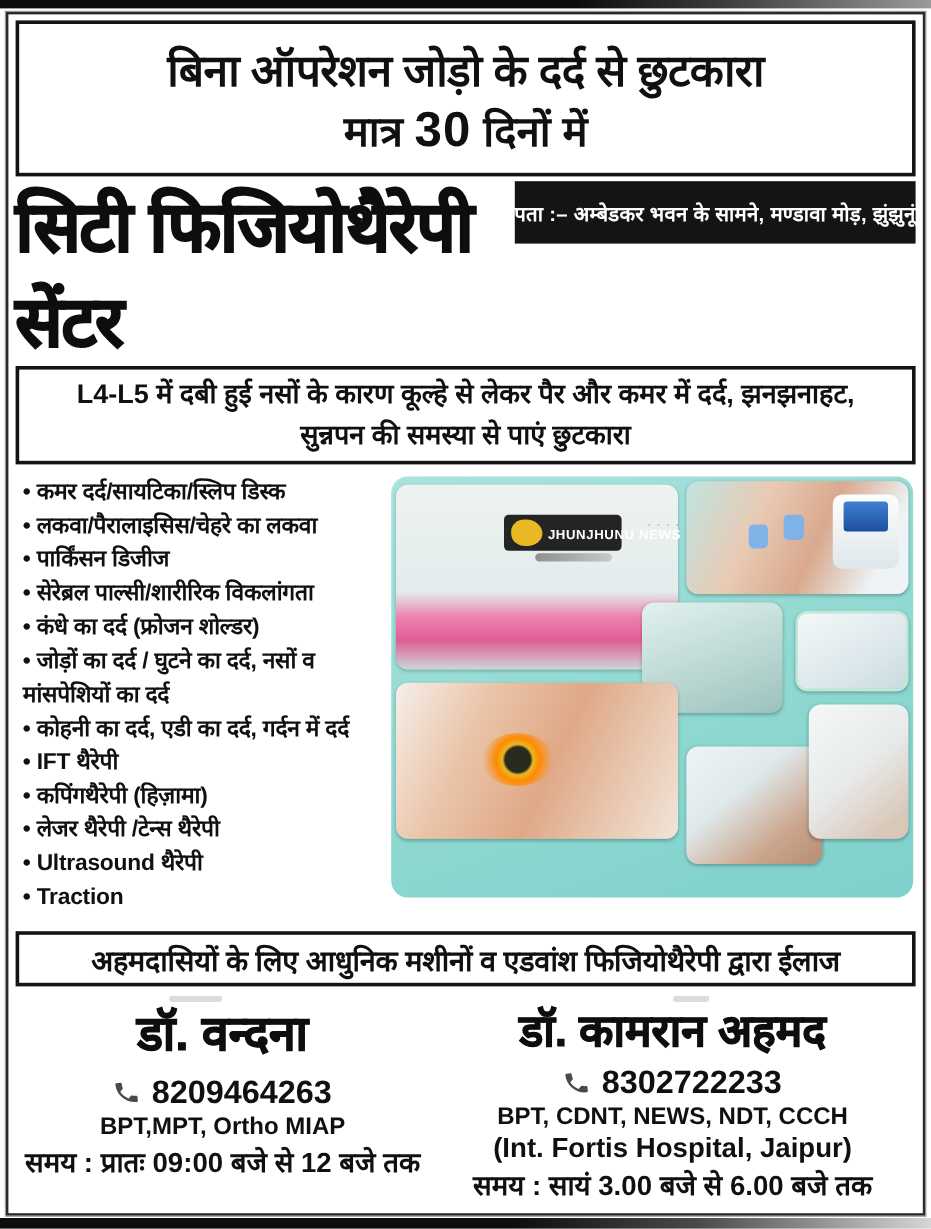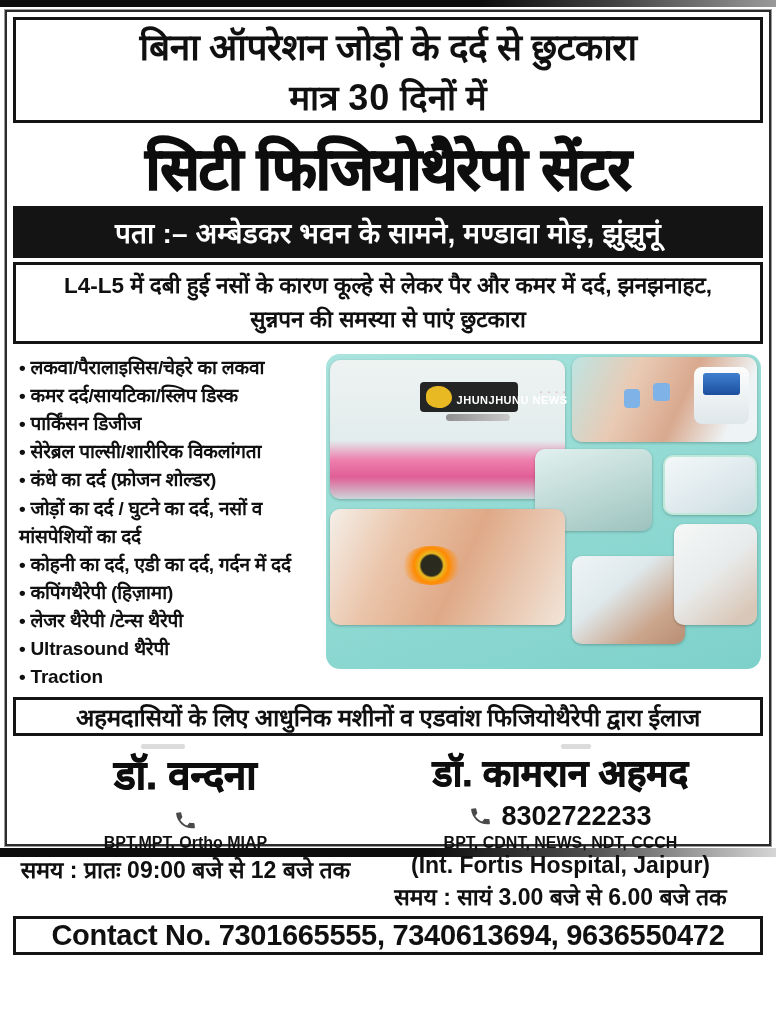--- a/index.html
+++ b/index.html
@@ -2,38 +2,38 @@
 <html><head>
 <meta charset="utf-8">
 <style>
   * { margin:0; padding:0; box-sizing:border-box; }
   html,body { width:776px; height:1024px; background:#ffffff; overflow:hidden;
               font-family:"Liberation Sans","DejaVu Sans",sans-serif; color:#101010; }
 
   .top-strip { height:7px; background:linear-gradient(90deg,#0d0d0d 0%,#0d0d0d 62%,#3d3d3d 78%,#9a9a9a 100%); }
   .bottom-strip { height:9px; background:linear-gradient(90deg,#0d0d0d 0%,#0d0d0d 55%,#4a4a4a 75%,#d6d6d6 100%); }
 
-  .frame { margin:3px 5px 2px 5px; height:836px; border:2px solid #2b2b2b;
+  .frame { margin:3px 5px 2px 5px; height:1003px; border:2px solid #2b2b2b;
            box-shadow:0 0 0 1px #9a9a9a; padding:5px 6px;
            display:flex; flex-direction:column; gap:4px; background:#fff; }
 
   .boxed { border:3px solid #141414; }
 
   
   .header-box { height:130px; display:flex; flex-direction:column; justify-content:center; text-align:center; gap:2px; }
   .header-line1 { font-size:37px; font-weight:700; letter-spacing:-.5px; }
   .header-line2 { font-size:35px; font-weight:700; }
-  .header-line2 .bignum { font-size:36px; font-weight:700; letter-spacing:1px; }
-
-  
-  .title-block { height:150px; display:flex; flex-direction:column; }
+  .header-line2 .bignum { font-size:41px; font-weight:700; letter-spacing:1px; }
+
+  
+  .title-block { height:150px; display:flex; flex-direction:row; }
   .main-title { flex:1; display:flex; align-items:center; justify-content:center;
                 font-size:58px; font-weight:800; -webkit-text-stroke:1.6px #0d0d0d; letter-spacing:-1px; }
   .address-bar { height:52px; background:#141414; color:#ffffff; display:flex; align-items:center;
-                 justify-content:center; font-size:28px; font-weight:700; letter-spacing:.2px; }
+                 justify-content:center; font-size:17px; font-weight:700; letter-spacing:.2px; }
 
   
   .l4l5-box { height:82px; display:flex; align-items:center; justify-content:center; text-align:center;
               font-size:22.5px; font-weight:700; line-height:1.5; padding:20px 26px; }
 
   
   .middle { flex:1; display:flex; gap:4px; padding:4px 0 2px 2px; }
   .cond-list { width:303px; padding:2px 0 0 4px; display:flex; flex-direction:column; }
   .cond-item { font-size:19px; font-weight:700; line-height:1.48; letter-spacing:-.2px; }
   .cond-item::before { content:"• "; font-weight:700; }
@@ -79,21 +79,21 @@
                 font-size:24px; font-weight:700; letter-spacing:-.2px; }
 
   
   .doctors { height:180px; display:flex; position:relative; }
   .doc-col { display:flex; flex-direction:column; align-items:center; text-align:center; padding-top:6px; }
   .doc-left { width:46%; } .doc-right { width:54%; }
   .doc-name { font-size:40px; font-weight:800; -webkit-text-stroke:.9px #0d0d0d; margin-bottom:8px; }
   .doc-right .doc-name { font-size:37px; margin-bottom:4px; }
   .phone-row { display:flex; align-items:center; gap:9px; font-size:27px; font-weight:700; }
   .phone-icon { width:23px; height:23px; fill:#4a4a4a; transform:rotate(-6deg); }
-  .doc-quals { font-size:16px; font-weight:700; margin-top:2px; }
+  .doc-quals { font-size:20px; font-weight:700; margin-top:2px; }
   .doc-hospital { font-size:23px; font-weight:700; }
   .doc-time { font-size:23px; font-weight:700; margin-top:1px; }
   .smudge { position:absolute; top:4px; height:5px; background:#dcdcdc; border-radius:2px; }
   .smudge-l { left:17%; width:44px; } .smudge-r { left:73%; width:30px; }
 
   
   .contact-box { height:52px; display:flex; align-items:center; justify-content:center;
                  font-size:29px; font-weight:700; letter-spacing:-.3px; }
 </style>
 </head>
@@ -112,27 +112,28 @@
 
   <div class="title-block">
     <div class="main-title">सिटी फिजियोथैरेपी सेंटर</div>
     <div class="address-bar">पता :– अम्बेडकर भवन के सामने, मण्डावा मोड़, झुंझुनूं</div>
   </div>
 
   <div class="l4l5-box boxed">L4-L5 में दबी हुई नसों के कारण कूल्हे से लेकर पैर और कमर में दर्द, झनझनाहट, सुन्नपन की समस्या से पाएं छुटकारा</div>
 
   <div class="middle">
     <div class="cond-list">
+      <div class="cond-item">कमर दर्द/सायटिका/स्लिप डिस्क</div>
       <div class="cond-item">लकवा/पैरालाइसिस/चेहरे का लकवा</div>
-      <div class="cond-item">कमर दर्द/सायटिका/स्लिप डिस्क</div>
       <div class="cond-item">पार्किंसन डिजीज</div>
       <div class="cond-item">सेरेब्रल पाल्सी/शारीरिक विकलांगता</div>
       <div class="cond-item">कंधे का दर्द (फ्रोजन शोल्डर)</div>
       <div class="cond-item">जोड़ों का दर्द / घुटने का दर्द, नसों व मांसपेशियों का दर्द</div>
       <div class="cond-item">कोहनी का दर्द, एडी का दर्द, गर्दन में दर्द</div>
+      <div class="cond-item">IFT थैरेपी</div>
       <div class="cond-item">कपिंगथैरेपी (हिज़ामा)</div>
       <div class="cond-item">लेजर थैरेपी /टेन्स थैरेपी</div>
       <div class="cond-item">Ultrasound थैरेपी</div>
       <div class="cond-item">Traction</div>
     </div>
 
     <div class="collage">
       <div class="photo ph-session">
         <div class="watermark">
           <div class="wm-main">
@@ -165,36 +166,36 @@
   <div class="doctors">
     <div class="smudge smudge-l"></div>
     <div class="smudge smudge-r"></div>
 
     <div class="doc-col doc-left">
       <div class="doc-name">डॉ. वन्दना</div>
       <div class="phone-row">
         <svg class="phone-icon" viewBox="0 0 24 24">
             <path d="M6.62 10.79c1.44 2.83 3.76 5.14 6.59 6.59l2.2-2.2c.27-.27.67-.36 1.02-.24 1.12.37 2.33.57 3.57.57.55 0 1 .45 1 1V20c0 .55-.45 1-1 1-9.39 0-17-7.61-17-17 0-.55.45-1 1-1h3.5c.55 0 1 .45 1 1 0 1.25.2 2.45.57 3.57.11.35.03.74-.25 1.02l-2.2 2.2z"></path>
           </svg>
+        <span>8209464263</span>
       </div>
       <div class="doc-quals">BPT,MPT, Ortho MIAP</div>
       <div class="doc-time">समय : प्रातः 09:00 बजे से 12 बजे तक</div>
     </div>
 
     <div class="doc-col doc-right">
       <div class="doc-name">डॉ. कामरान अहमद</div>
       <div class="phone-row">
         <svg class="phone-icon" viewBox="0 0 24 24">
             <path d="M6.62 10.79c1.44 2.83 3.76 5.14 6.59 6.59l2.2-2.2c.27-.27.67-.36 1.02-.24 1.12.37 2.33.57 3.57.57.55 0 1 .45 1 1V20c0 .55-.45 1-1 1-9.39 0-17-7.61-17-17 0-.55.45-1 1-1h3.5c.55 0 1 .45 1 1 0 1.25.2 2.45.57 3.57.11.35.03.74-.25 1.02l-2.2 2.2z"></path>
           </svg>
         <span>8302722233</span>
       </div>
       <div class="doc-quals">BPT, CDNT, NEWS, NDT, CCCH</div>
       <div class="doc-hospital">(Int. Fortis Hospital, Jaipur)</div>
       <div class="doc-time">समय : सायं 3.00 बजे से 6.00 बजे तक</div>
     </div>
   </div>
 
-  <div class="contact-box boxed">Contact No. 7301665555, 7340613694, 9636550472</div>
 
 </div>
 
 <div class="bottom-strip"></div>
 
 </body></html>

